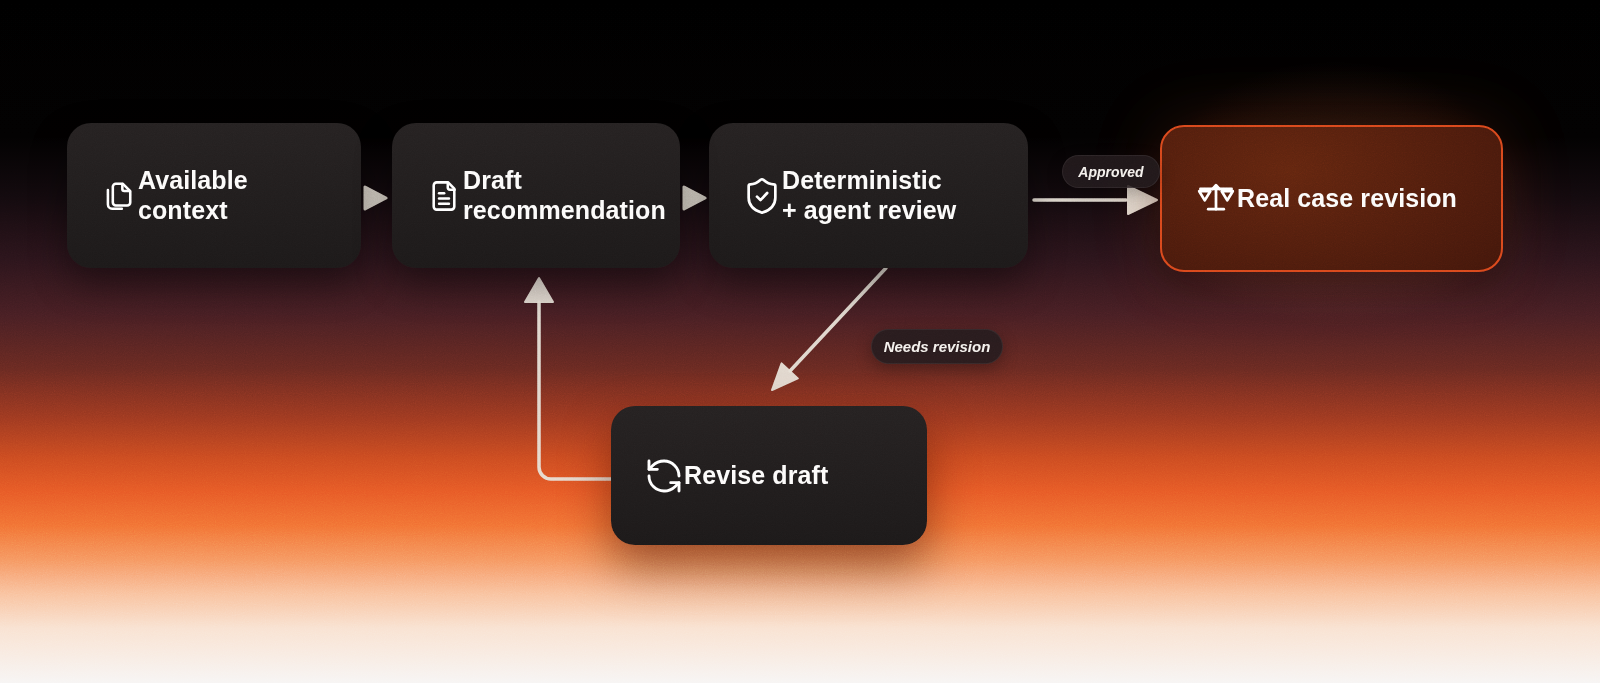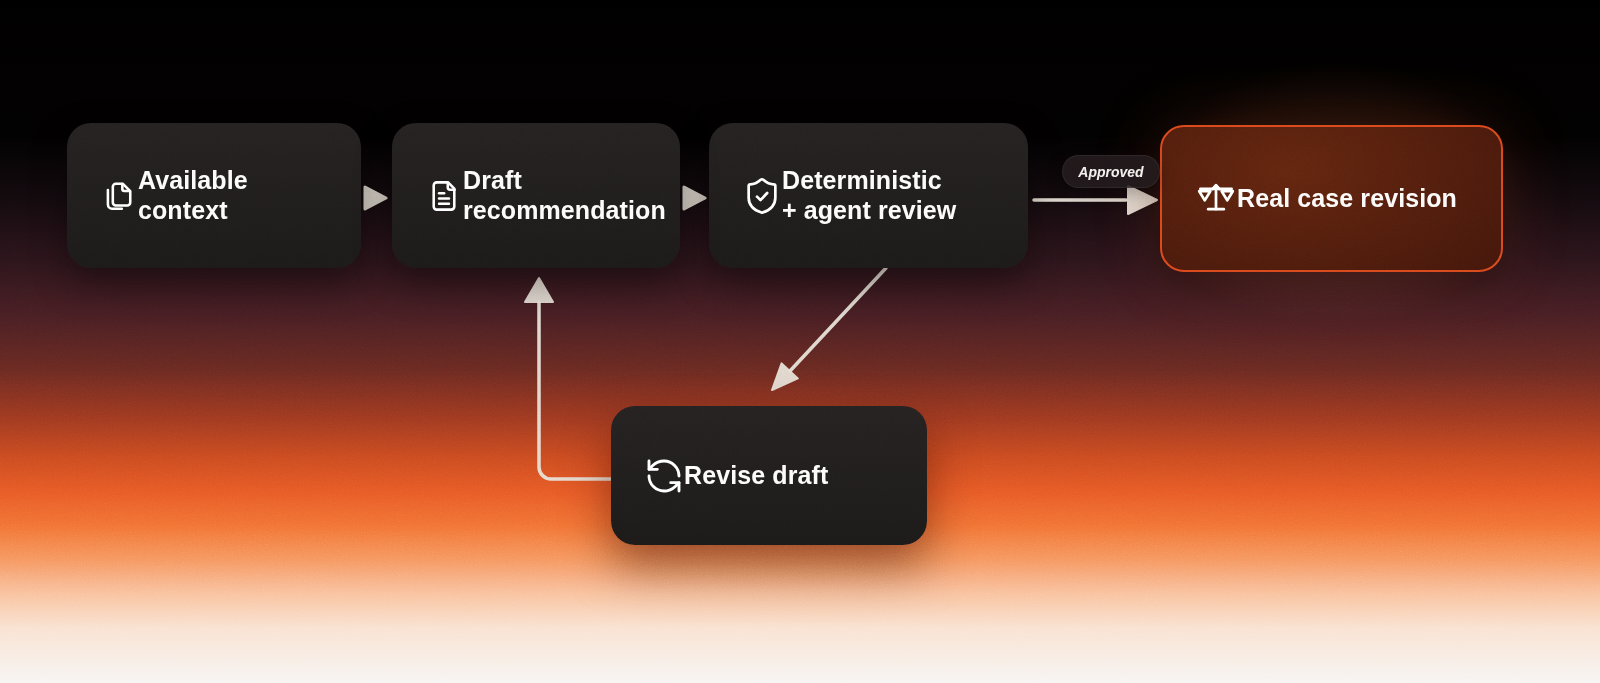--- a/index.html
+++ b/index.html
@@ -123,20 +123,23 @@
       <path d="M3 3v5h5"></path>
       <path d="M3 12a9 9 0 0 0 9 9 9.75 9.75 0 0 0 6.74-2.74L21 16"></path>
       <path d="M21 21v-5h-5"></path>
     </svg>
     <div class="label">Revise draft</div>
   </div>
 
   <div class="badge" id="badge-approved">
     <span>Approved</span>
   </div>
+  <div class="badge" id="badge-needs-revision">
+    <span>Needs revision</span>
+  </div>
 
   <svg class="grain" width="1600" height="683">
     <filter id="grain-f">
       <feTurbulence type="fractalNoise" baseFrequency="0.9" numOctaves="2" stitchTiles="stitch"></feTurbulence>
       <feColorMatrix type="saturate" values="0"></feColorMatrix>
     </filter>
     <rect width="1600" height="683" filter="url(#grain-f)" opacity="0.55"></rect>
   </svg>
 
 </div>

